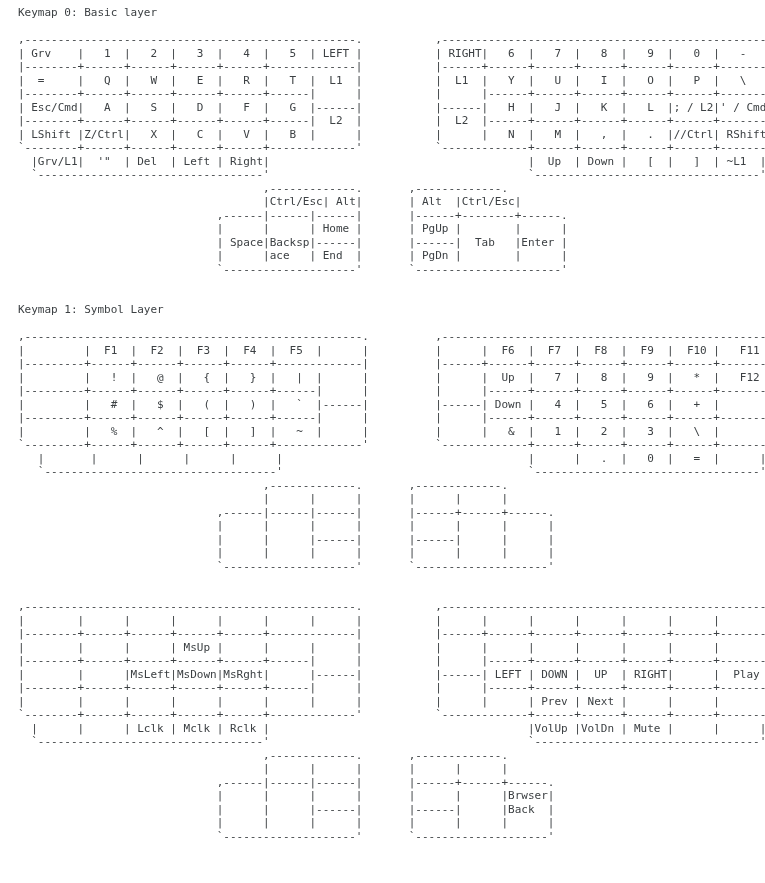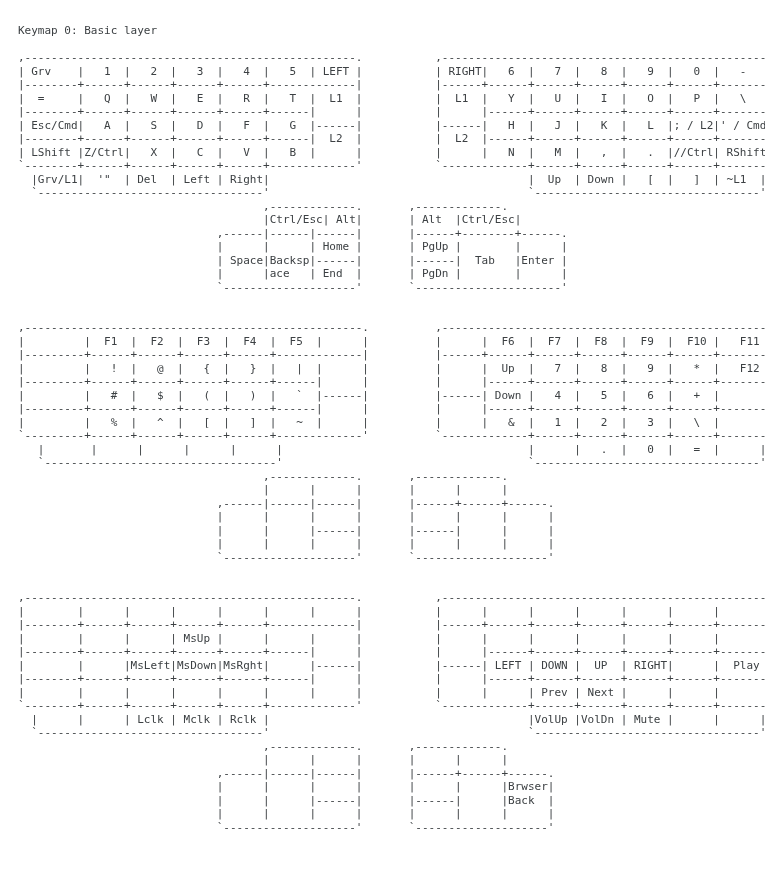--- a/index.html
+++ b/index.html
@@ -4,21 +4,21 @@
 <style>
   html, body {
     margin: 0;
     padding: 0;
     background: #ffffff;
   }
   .page {
     width: 765px;
     height: 883px;
     box-sizing: border-box;
-    padding: 24px 0 0 18px;
+    padding: 6px 0 0 18px;
     overflow: hidden;
     background: #ffffff;
   }
   .keymap-section { margin: 0; }
   .keymap-title {
     font-family: "DejaVu Sans Mono", "Liberation Mono", monospace;
     font-size: 11px;
     line-height: 13.5px;
     color: #3c4043;
     white-space: pre;
@@ -54,20 +54,21 @@
                                      ,-------------.       ,-------------.
                                      |Ctrl/Esc| Alt|       | Alt  |Ctrl/Esc|
                               ,------|------|------|       |------+--------+------.
                               |      |      | Home |       | PgUp |        |      |
                               | Space|Backsp|------|       |------|  Tab   |Enter |
                               |      |ace   | End  |       | PgDn |        |      |
                               `--------------------'       `----------------------'</pre>
   </section>
 
   <section class="keymap-section">
+    <div class="keymap-title">Keymap 1: Symbol Layer</div>
     <pre class="keymap-art">,---------------------------------------------------.          ,--------------------------------------------------.
 |         |  F1  |  F2  |  F3  |  F4  |  F5  |      |          |      |  F6  |  F7  |  F8  |  F9  |  F10 |   F11  |
 |---------+------+------+------+------+-------------|          |------+------+------+------+------+------+--------|
 |         |   !  |   @  |   {  |   }  |   |  |      |          |      |  Up  |   7  |   8  |   9  |   *  |   F12  |
 |---------+------+------+------+------+------|      |          |      |------+------+------+------+------+--------|
 |         |   #  |   $  |   (  |   )  |   `  |------|          |------| Down |   4  |   5  |   6  |   +  |        |
 |---------+------+------+------+------+------|      |          |      |------+------+------+------+------+--------|
 |         |   %  |   ^  |   [  |   ]  |   ~  |      |          |      |   &amp;  |   1  |   2  |   3  |   \  |        |
 `---------+------+------+------+------+-------------'          `-------------+------+------+------+------+--------'
    |       |      |      |      |      |                                     |      |   .  |   0  |   =  |      |

